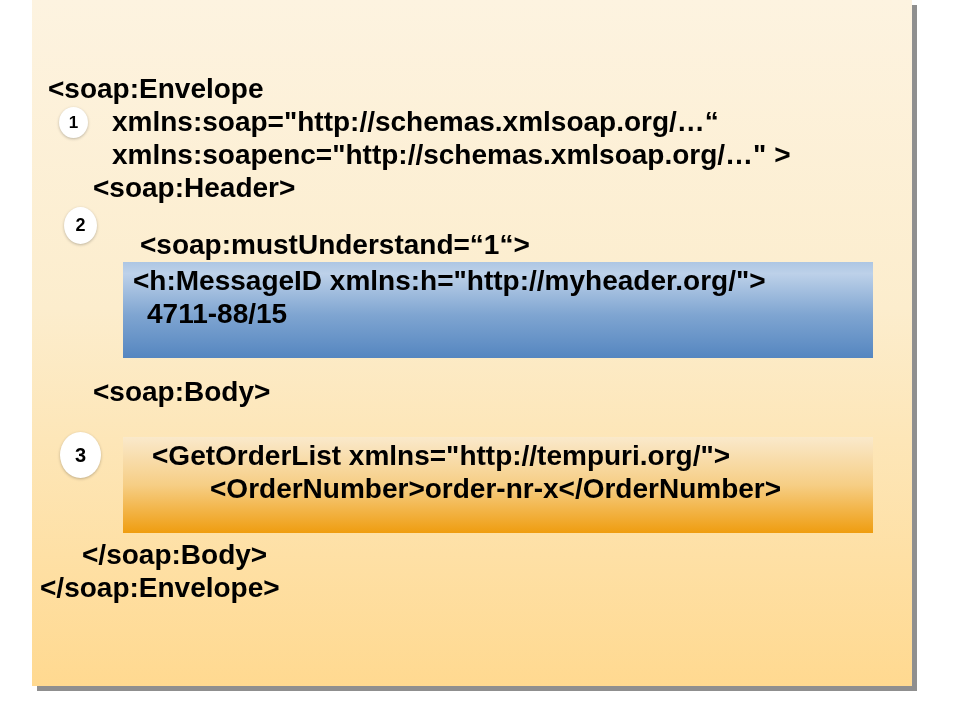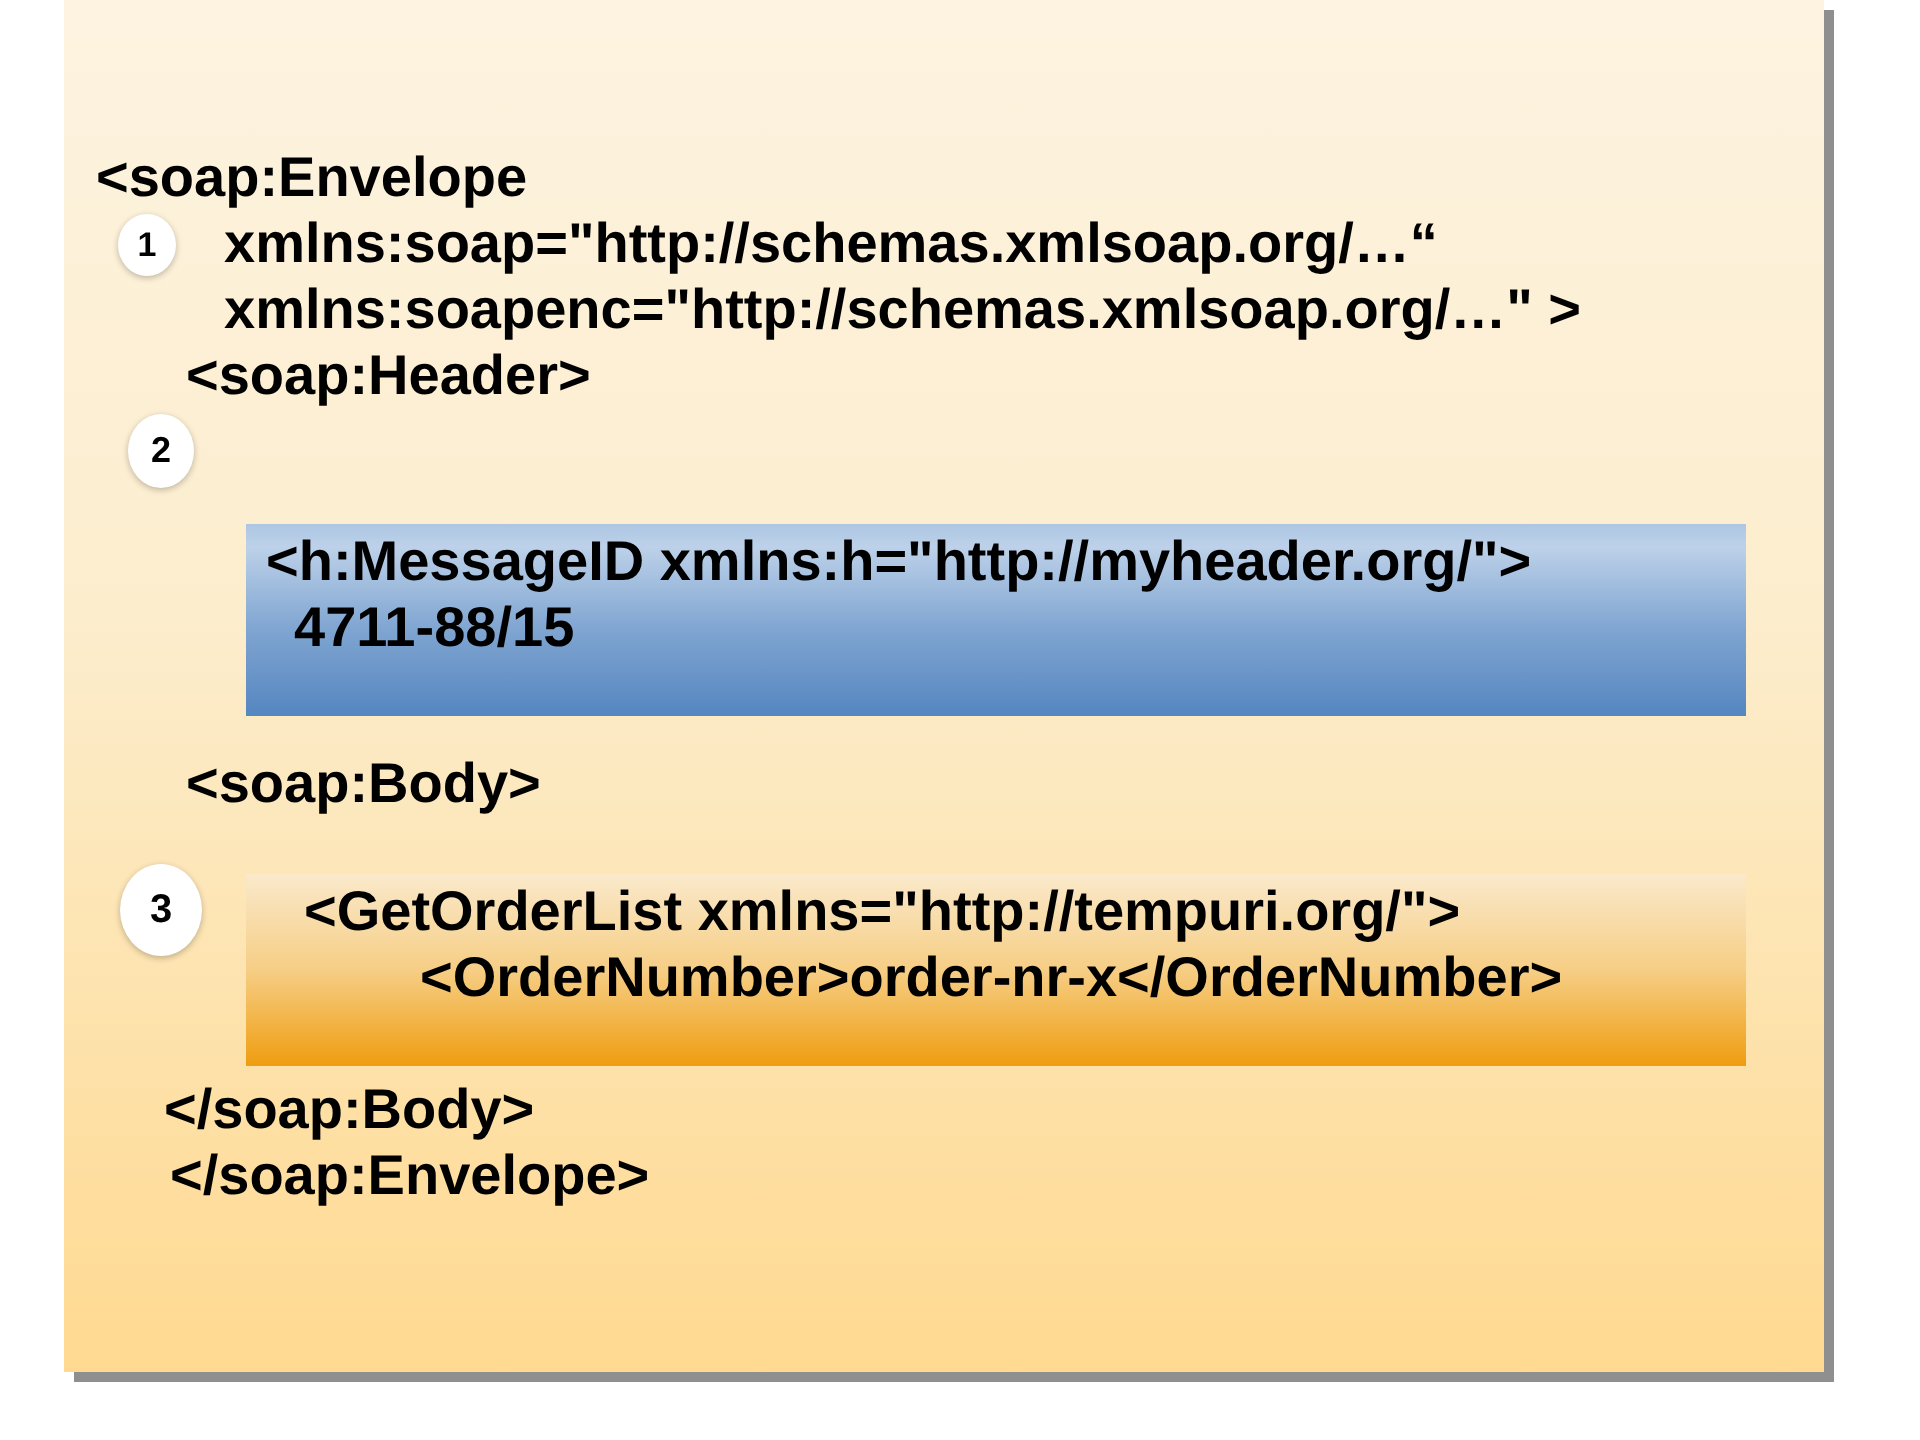--- a/index.html
+++ b/index.html
@@ -67,21 +67,22 @@
     <span>2</span>
   </div>
   <div class="callout callout-3">
     <span>3</span>
   </div>
 
   <div class="code-line" style="left:16px;  top:72px;">&lt;soap:Envelope</div>
   <div class="code-line" style="left:80px;  top:105px;">xmlns:soap="http://schemas.xmlsoap.org/…“</div>
   <div class="code-line" style="left:80px;  top:138px;">xmlns:soapenc="http://schemas.xmlsoap.org/…" &gt;</div>
   <div class="code-line" style="left:61px;  top:171px;">&lt;soap:Header&gt;</div>
+  <div class="code-line" style="left:108px; top:228px;">&lt;soap:mustUnderstand=“1“&gt;</div>
   <div class="code-line" style="left:101px; top:264px;">&lt;h:MessageID xmlns:h="http://myheader.org/"&gt;</div>
   <div class="code-line" style="left:115px; top:297px;">4711-88/15</div>
   <div class="code-line" style="left:61px;  top:375px;">&lt;soap:Body&gt;</div>
   <div class="code-line" style="left:120px; top:439px;">&lt;GetOrderList xmlns="http://tempuri.org/"&gt;</div>
   <div class="code-line" style="left:178px; top:472px;">&lt;OrderNumber&gt;order-nr-x&lt;/OrderNumber&gt;</div>
   <div class="code-line" style="left:50px;  top:538px;">&lt;/soap:Body&gt;</div>
-  <div class="code-line" style="left:8px;   top:571px;margin-left:45px;">&lt;/soap:Envelope&gt;</div>
+  <div class="code-line" style="left:8px;   top:571px;">&lt;/soap:Envelope&gt;</div>
 
 </div>
 
 </body></html>

